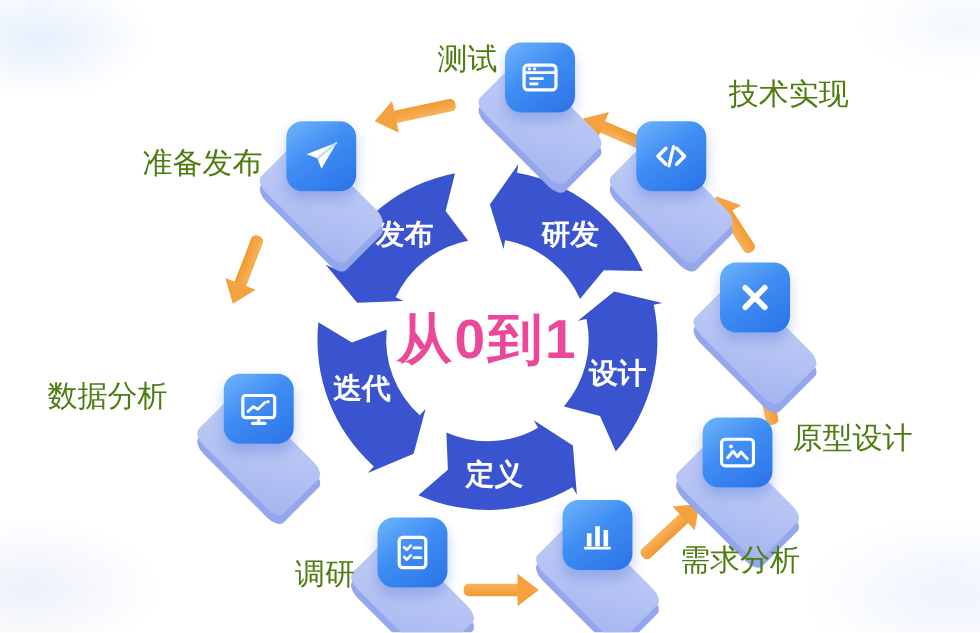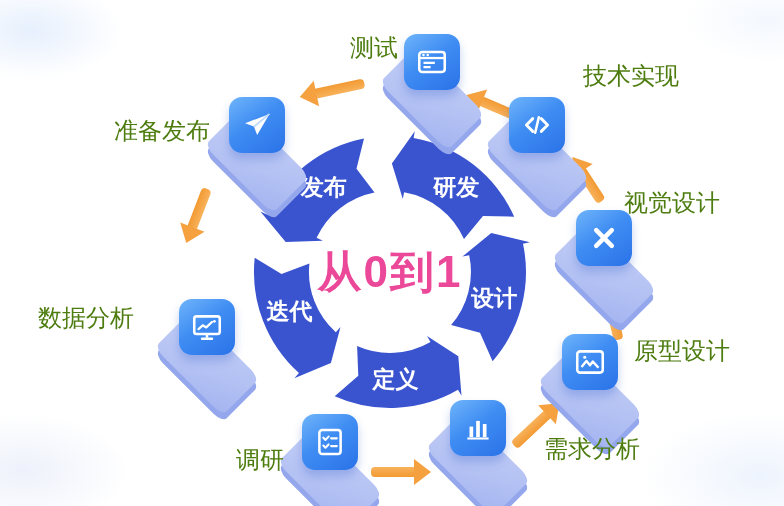--- a/index.html
+++ b/index.html
@@ -151,21 +151,20 @@
       </div>
       <div class="node pos-visual">
         <div class="platform-edge"></div>
         <div class="platform"></div>
         <div class="tile">
           <svg class="glyph" viewBox="0 0 24 24">
             <line x1="6.5" y1="6.5" x2="17.5" y2="17.5" stroke="#fff" stroke-width="3.2" stroke-linecap="round"></line>
             <line x1="17.5" y1="6.5" x2="6.5" y2="17.5" stroke="#fff" stroke-width="3.2" stroke-linecap="round"></line>
           </svg>
         </div>
-        <div class="label">视觉设计</div>
       </div>
       <div class="node pos-prototype">
         <div class="platform-edge"></div>
         <div class="platform"></div>
         <div class="tile">
           <svg class="glyph" viewBox="0 0 24 24">
             <rect x="3" y="4.5" width="18" height="15" rx="2" fill="none" stroke="#fff" stroke-width="1.8"></rect>
             <path d="M6 15.5 l3.5-4.2 2.5 3 2-2.6 4 4.4" fill="none" stroke="#fff" stroke-width="1.7" stroke-linejoin="round"></path>
             <circle cx="8.3" cy="8.6" r="1.1" fill="#fff"></circle>
           </svg>

